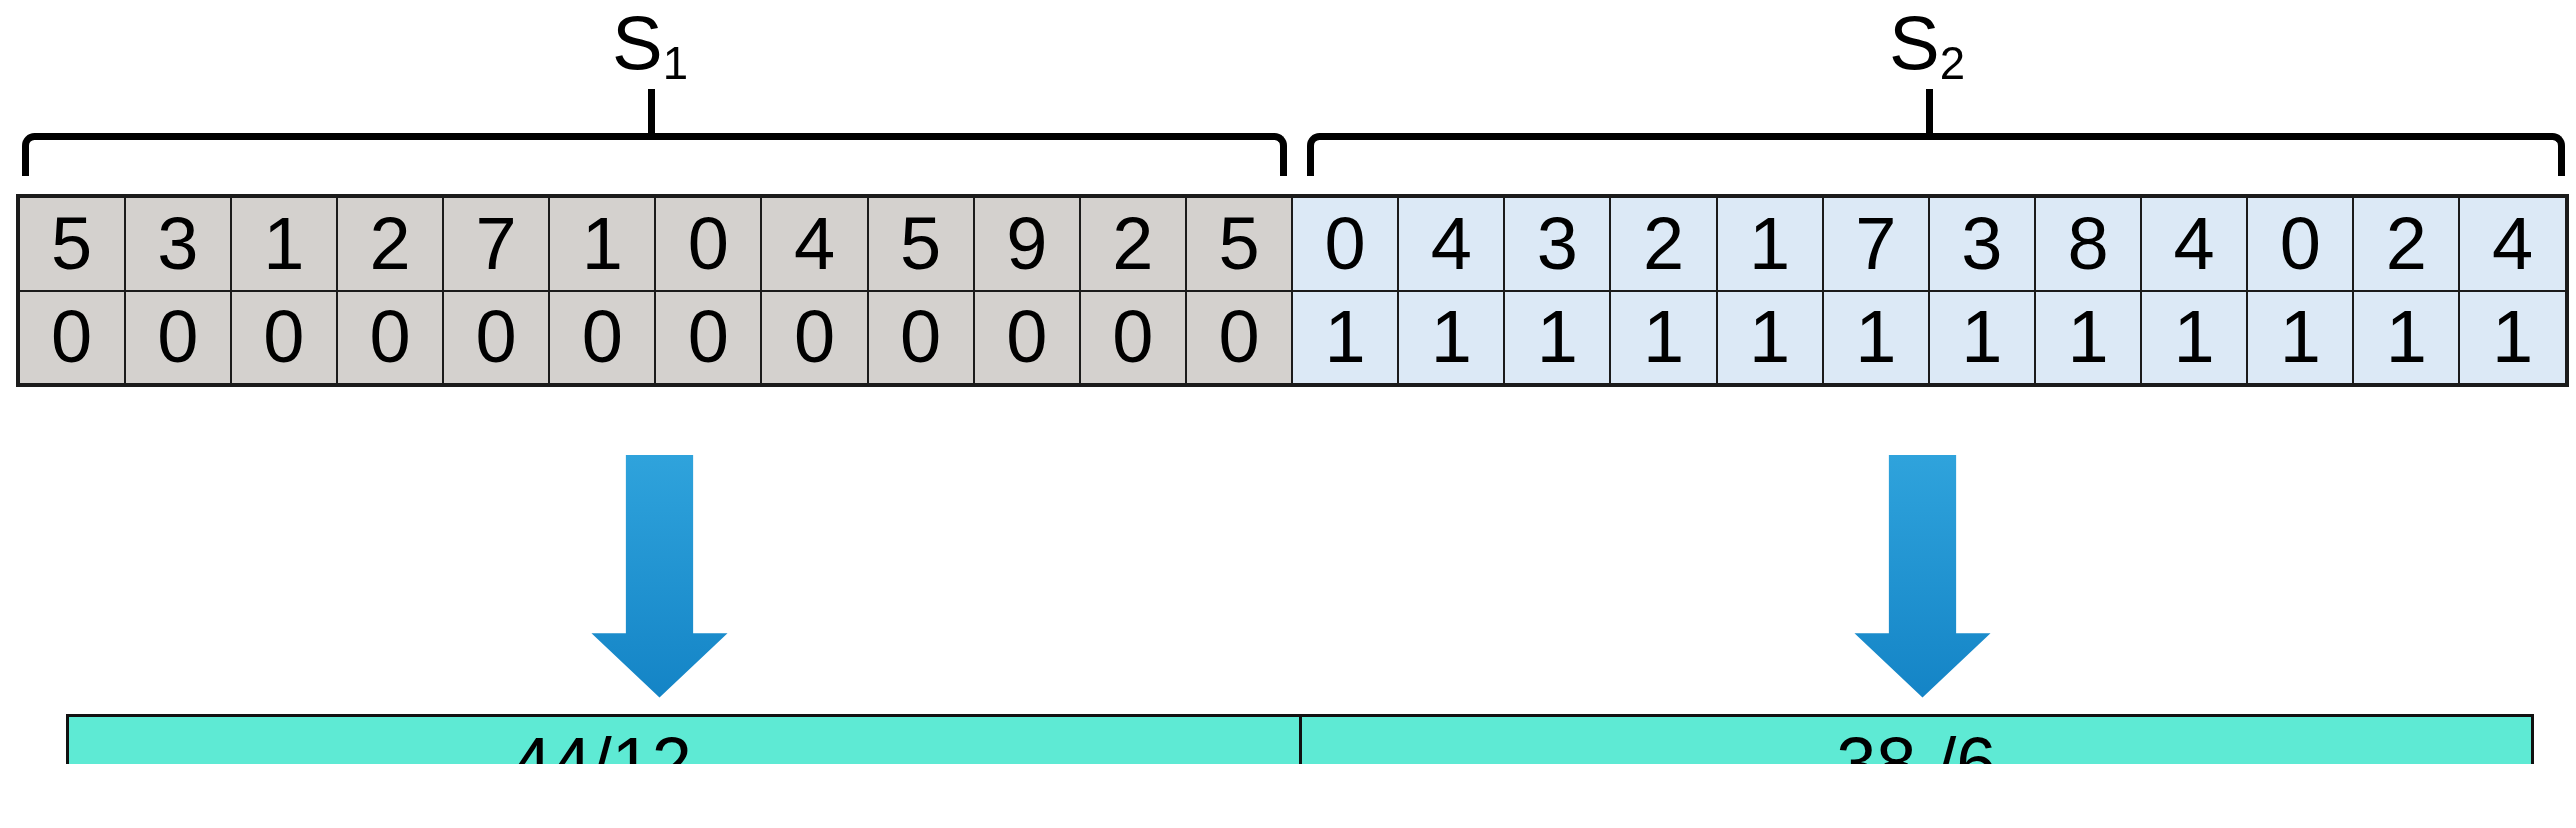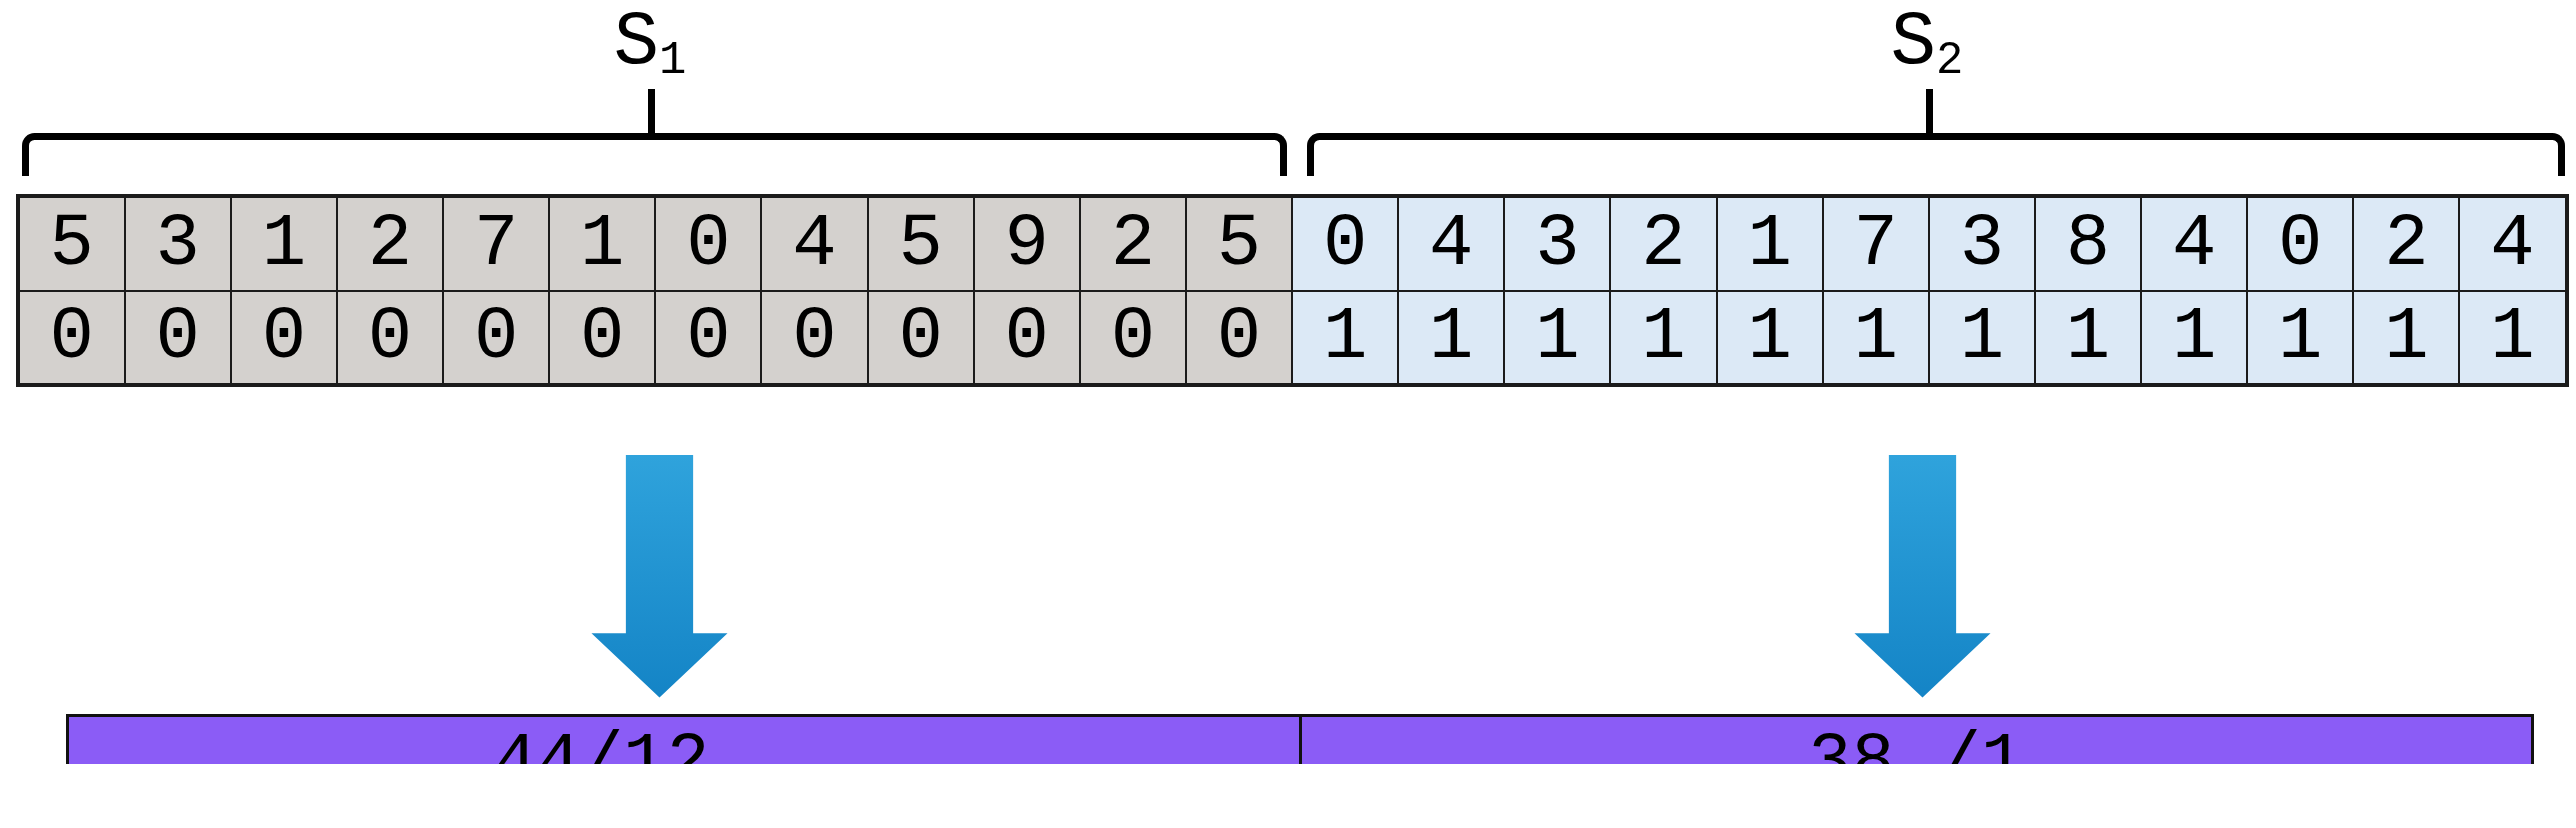--- a/index.html
+++ b/index.html
@@ -1,21 +1,21 @@
 <!DOCTYPE html>
 <html style="font-size:12.5px"><head>
 <meta charset="utf-8">
 <style>
   html, body { margin: 0; padding: 0; background: #ffffff; }
   #canvas {
     position: relative;
     width: 2576px;
     height: 764px;
     background: #ffffff;
-    font-family: Liberation Mono, monospace;
+    font-family: Liberation Sans, sans-serif;
     color: #000;
     overflow: hidden;
   }
 
   
   .seg-label {
     position: absolute;
     top: 4.7px;
     transform: translateX(-50%);
     font-size: 76px;
@@ -82,21 +82,21 @@
 
   
   #result-bar {
     position: absolute;
     left: 66px;
     top: 714px;
     width: 2468px;
     height: 98px;
     box-sizing: border-box;
     border: 3.1px solid #111;
-    background: #8b5cf6;
+    background: #5eead4;
     display: flex;
   }
   .result-half {
     flex: 1 1 50%;
     display: flex;
     align-items: center;
     justify-content: center;
     font-size: 72px;
     line-height: 1;
   }
@@ -192,18 +192,18 @@
   </svg>
   <svg class="down-arrow" id="arrow-s2" width="141" height="244" viewBox="0 0 180 312">
     <path d="M47 0 H133 V228 H177 L90 310 L3 228 H47 Z" fill="url(#arrowGrad)"></path>
   </svg>
 
   <div id="result-bar">
     <div class="result-half" id="result-s1">
       <span class="result-text">44/12</span>
     </div>
     <div class="result-half" id="result-s2">
-      <span class="result-text">38 /1</span>
+      <span class="result-text">38 /6</span>
     </div>
   </div>
 
 </div>
 
 
 </body></html>

